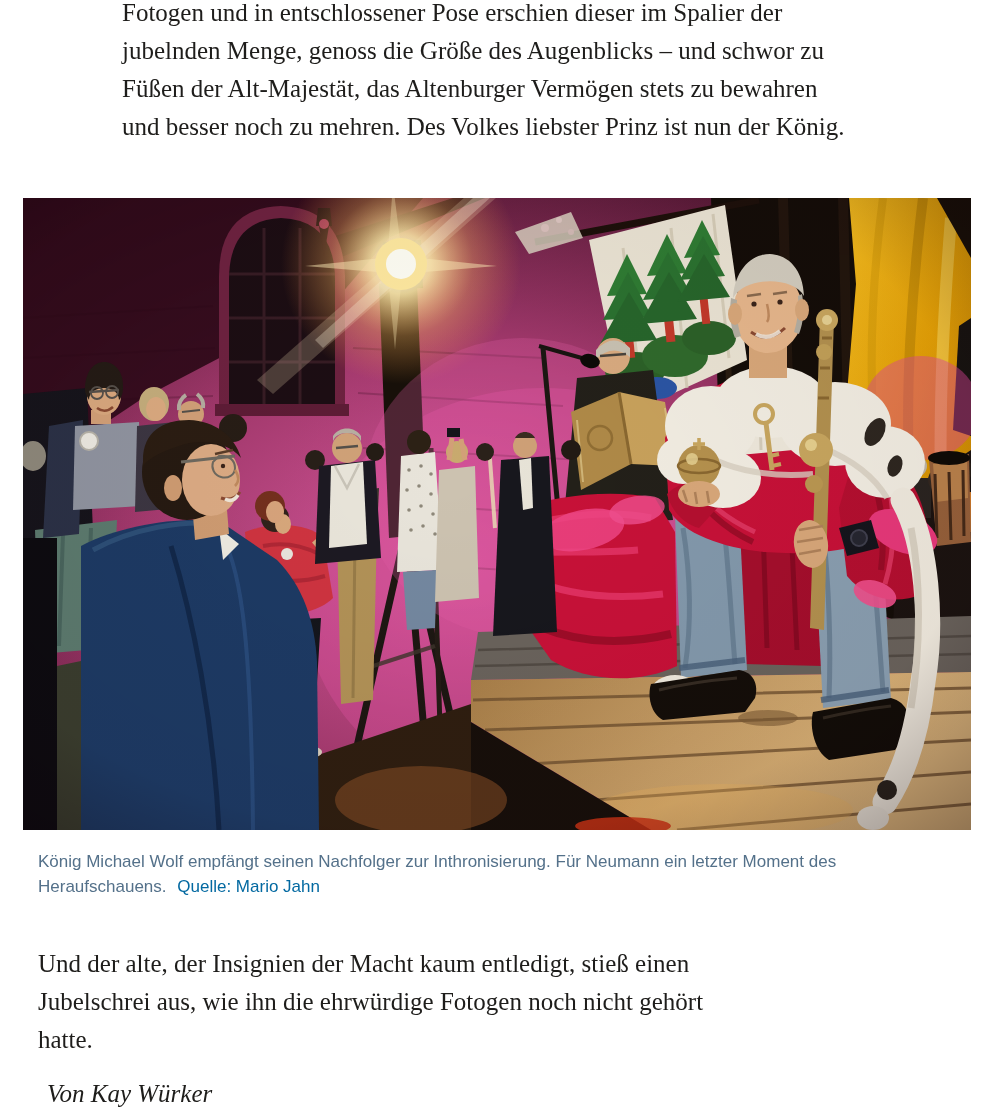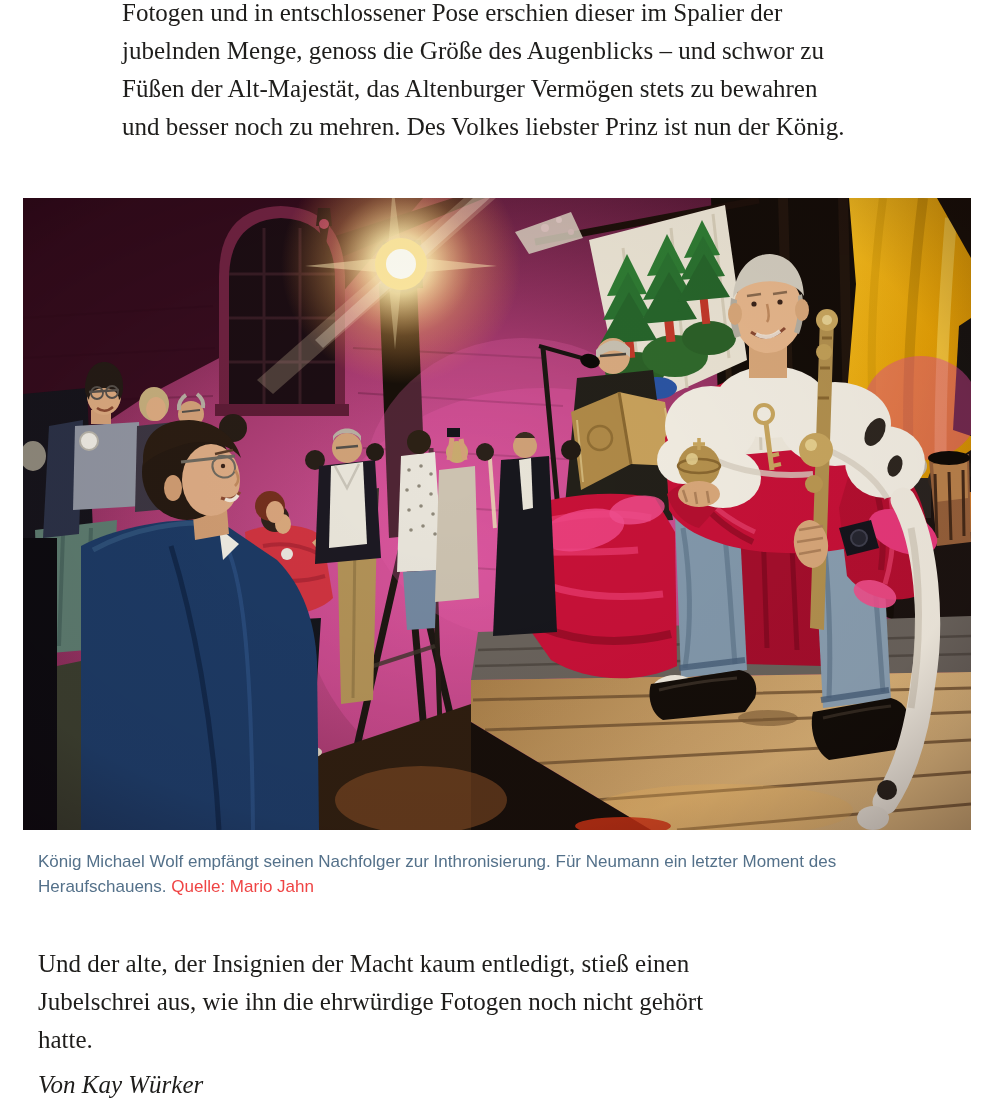--- a/index.html
+++ b/index.html
@@ -6,22 +6,22 @@
   .page{position:relative;width:1001px;height:1120px;background:#fff;overflow:hidden;
         font-family:"Liberation Serif",serif;border-radius:13px;}
   .para{position:absolute;margin:0;font-size:25px;line-height:38px;color:#1e1d1b;}
   .para-top{left:122px;top:-6px;width:736px;}
   .para-bottom{left:38px;top:945px;width:720px;}
   .photo-figure{position:absolute;left:23px;top:198px;width:948px;height:632px;margin:0;}
   .photo-figure svg{display:block;}
   .caption{position:absolute;left:15px;top:651px;width:862px;margin:0;
            font-family:"Liberation Sans",sans-serif;font-size:17px;line-height:25px;
            color:#54718a;}
-  .caption-source{color:#ef4444;}
-  .byline{position:absolute;left:38px;top:1070px;margin:0;font-size:25px;line-height:30px;
+  .caption-source{color:#0369a1;margin-left:6px;}
+  .byline{position:absolute;left:38px;top:1070px;margin:9px;font-size:25px;line-height:30px;
           font-style:italic;color:#1e1d1b;}
 </style>
 </head>
 <body>
 
 <div class="page">
 
   <p class="para para-top">Fotogen und in entschlossener Pose erschien dieser im Spalier der jubelnden Menge, genoss die Größe des Augenblicks – und schwor zu Füßen der Alt-Majestät, das Altenburger Vermögen stets zu bewahren und besser noch zu mehren. Des Volkes liebster Prinz ist nun der König.</p>
 
   <figure class="photo-figure">

